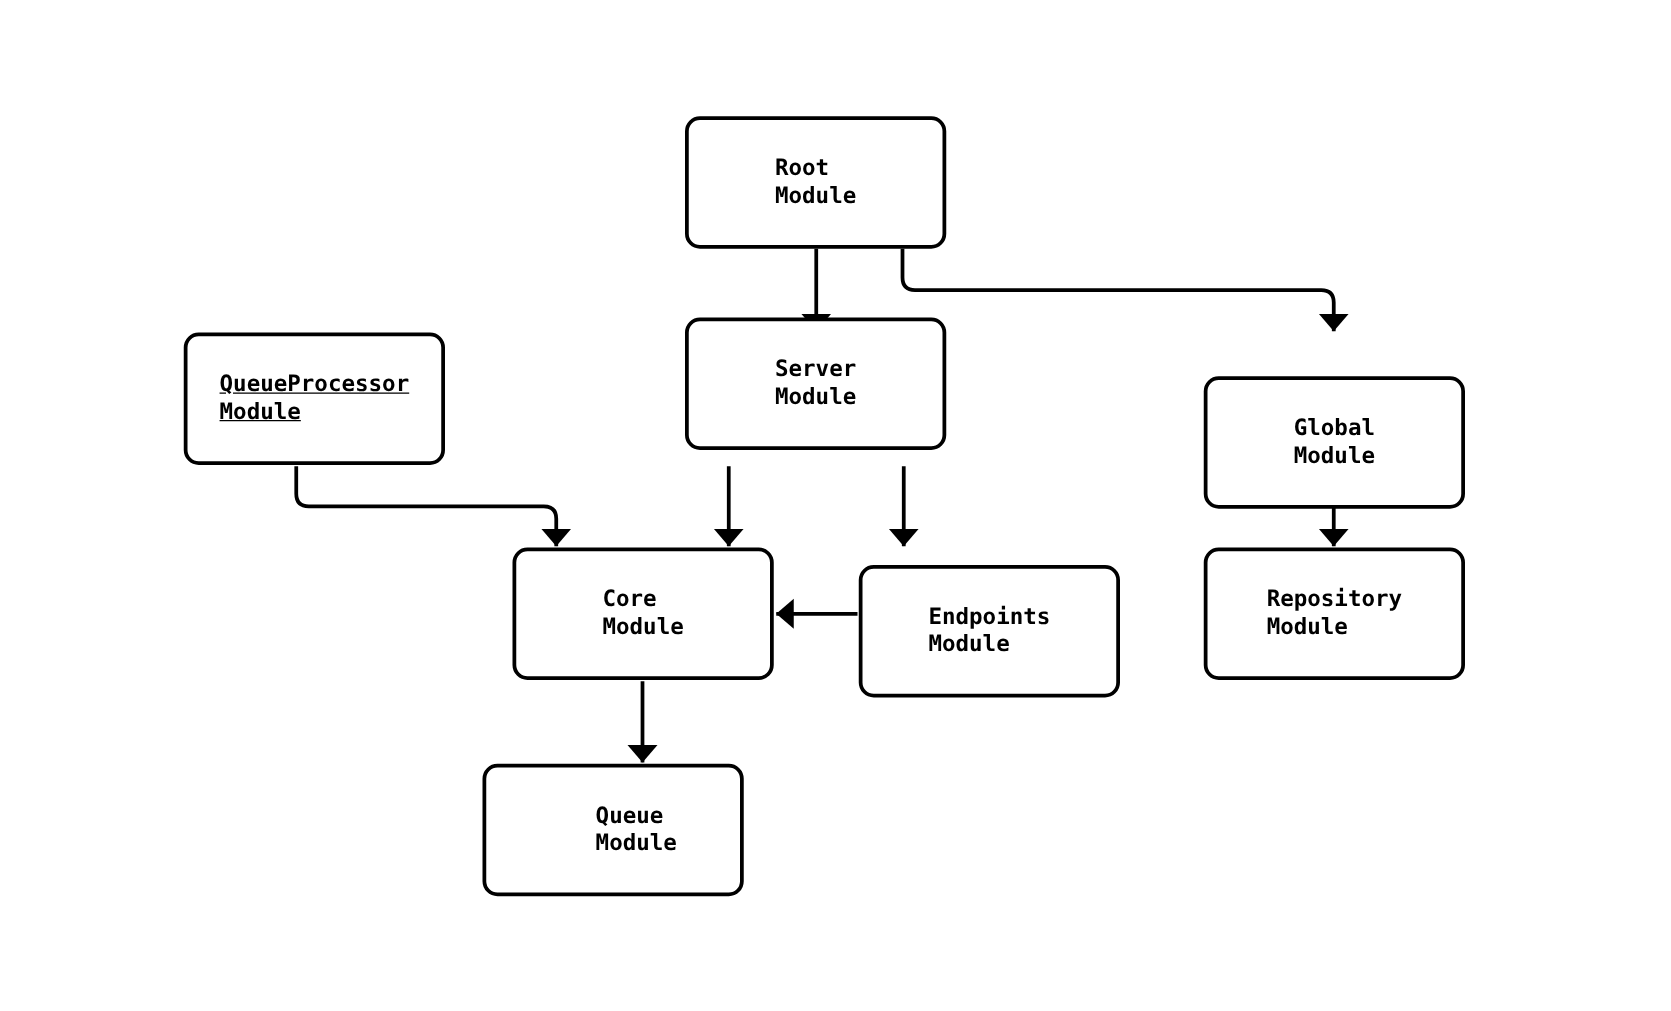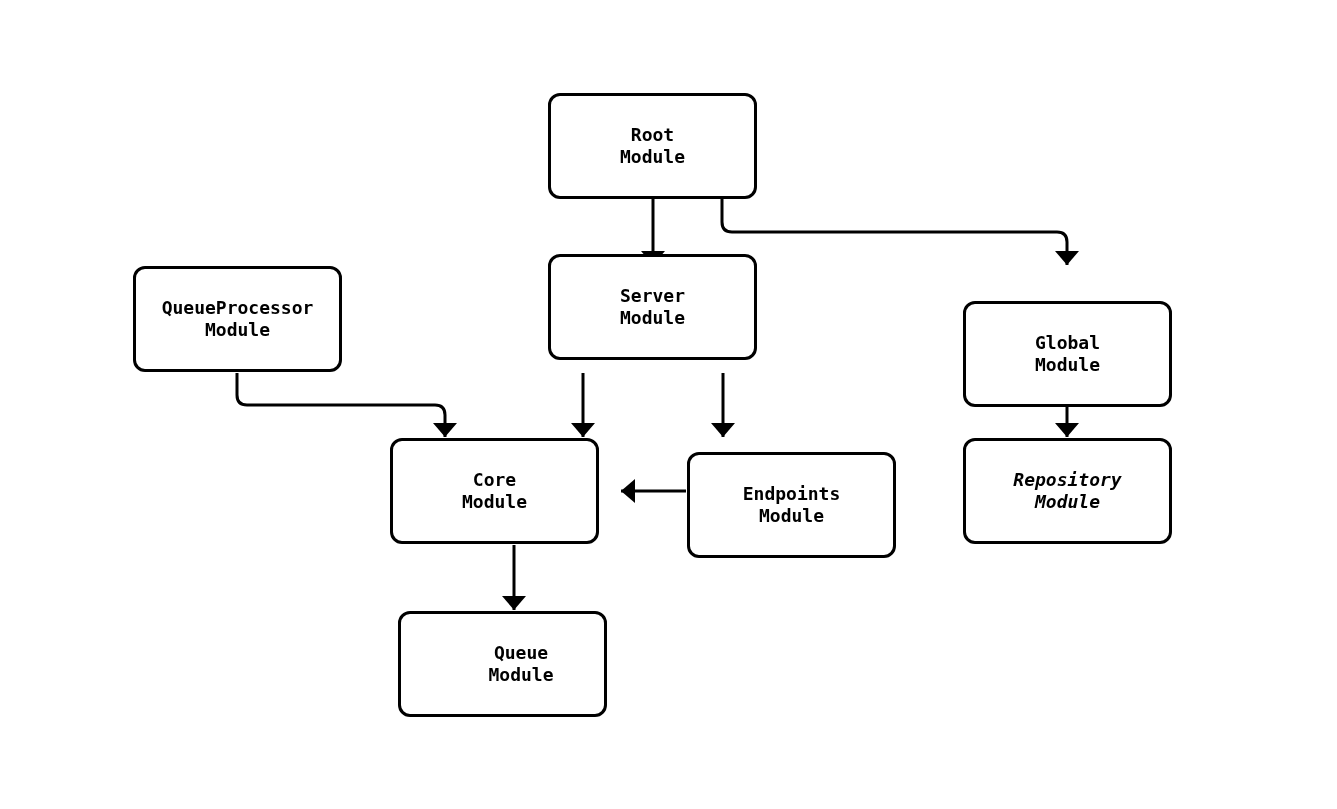--- a/index.html
+++ b/index.html
@@ -35,35 +35,34 @@
     box-sizing: border-box;
     background: #ffffff;
     border: 3px solid #000000;
     border-radius: 12px;
     display: flex;
     align-items: center;
     justify-content: center;
   }
   .node-label {
     white-space: pre-line;
-    text-align: center;
     font-size: 18px;
     font-weight: bold;
     line-height: 22px;
     color: #000000;
   }
   
   .pos-root          { left: 548px; top:  93px; }
-  .pos-queueprocessor{ left: 133px; top: 266px; }
+  .pos-queueprocessor{ left: 147px; top: 266px; text-decoration: underline; }
   .pos-server        { left: 548px; top: 254px; }
   .pos-global        { left: 963px; top: 266px; margin-top: 35px; }
-  .pos-core          { left: 390px; top: 438px; }
+  .pos-core          { left: 410px; top: 438px; }
   .pos-endpoints     { left: 687px; top: 452px; }
-  .pos-repository    { left: 963px; top: 438px; font-style: italic; }
-  .pos-queue         { left: 398px; top: 611px; padding-left: 37px; }
+  .pos-repository    { left: 963px; top: 438px; }
+  .pos-queue         { left: 386px; top: 611px; padding-left: 37px; }
 </style>
 </head>
 <body>
 
 <div class="canvas">
 
   <svg class="edges" viewBox="0 0 1337 809" xmlns="http://www.w3.org/2000/svg">
     <defs>
       <marker id="arrowhead" markerWidth="16" markerHeight="26" refX="14" refY="12" orient="auto" markerUnits="userSpaceOnUse">
         <path d="M0,0 L14,12 L0,24 z" fill="#000000"></path>

